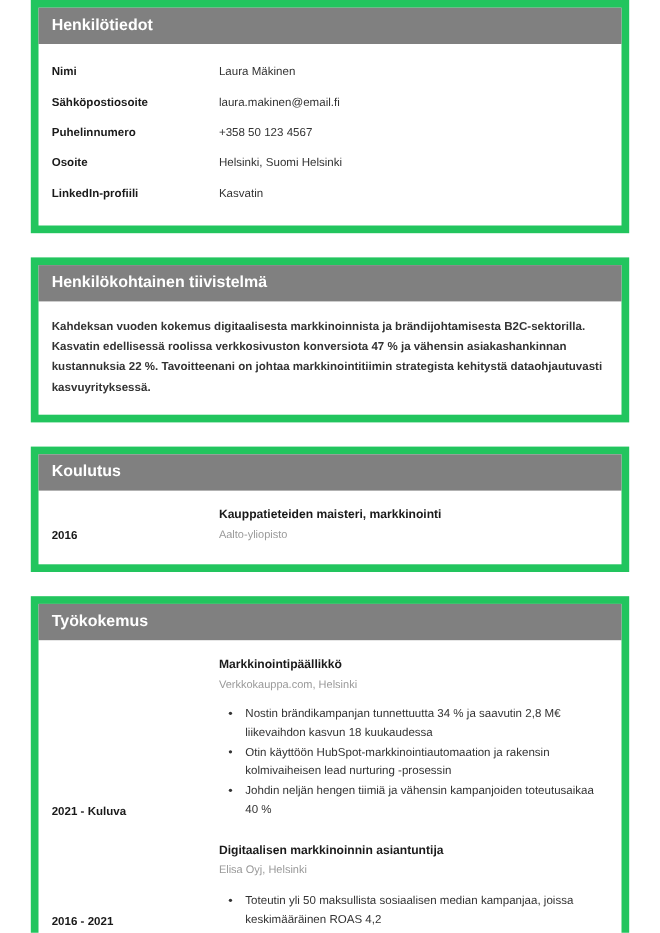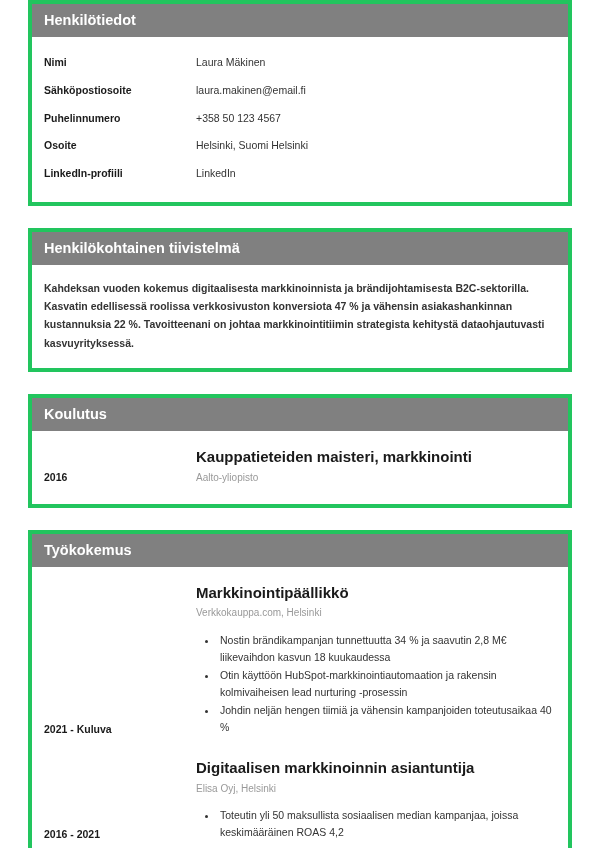--- a/index.html
+++ b/index.html
@@ -29,21 +29,21 @@
     font-weight: bold;
     color: #1a1a1a;
     letter-spacing: -0.2px;
     margin: 0;
     padding: 30px 0 26px 0;
     line-height: 1.1;
   }
 
   
   .section {
-    border: 4px solid #22c55e;
+    border: 7px solid #22c55e;
     background: #ffffff;
     margin-bottom: 22px;
   }
   .section-header {
     background: #808080;
     color: #ffffff;
     font-size: 14.5px;
     font-weight: bold;
     padding: 7px 12px 8px 12px;
     line-height: 1.25;
@@ -93,21 +93,21 @@
     width: 152px;
     flex: 0 0 152px;
     font-size: 10.5px;
     font-weight: bold;
     color: #1a1a1a;
     line-height: 1.45;
     padding-top: 1px;
   }
   .entry-main { flex: 1 1 auto; min-width: 0; }
   .entry-title {
-    font-size: 15px;
+    font-size: 11px;
     font-weight: bold;
     color: #1a1a1a;
     line-height: 1.45;
   }
   .entry-org {
     font-size: 10px;
     color: #999999;
     line-height: 1.55;
     margin-top: 2px;
   }
@@ -145,21 +145,21 @@
           <div class="info-row">
             <div class="info-label">Puhelinnumero</div>
             <div class="info-value">+358 50 123 4567</div>
           </div>
           <div class="info-row">
             <div class="info-label">Osoite</div>
             <div class="info-value">Helsinki, Suomi Helsinki</div>
           </div>
           <div class="info-row">
             <div class="info-label">LinkedIn-profiili</div>
-            <div class="info-value">LinkedIn</div>
+            <div class="info-value">Kasvatin</div>
           </div>
         </div>
       </div>
       <div class="section">
         <div class="section-header">Henkilökohtainen tiivistelmä</div>
         <div class="section-body">
           <p class="summary-text">Kahdeksan vuoden kokemus digitaalisesta markkinoinnista ja brändijohtamisesta B2C-sektorilla. Kasvatin edellisessä roolissa verkkosivuston konversiota 47 % ja vähensin asiakashankinnan kustannuksia 22 %. Tavoitteenani on johtaa markkinointitiimin strategista kehitystä dataohjautuvasti kasvuyrityksessä.</p>
         </div>
       </div>
       <div class="section">

